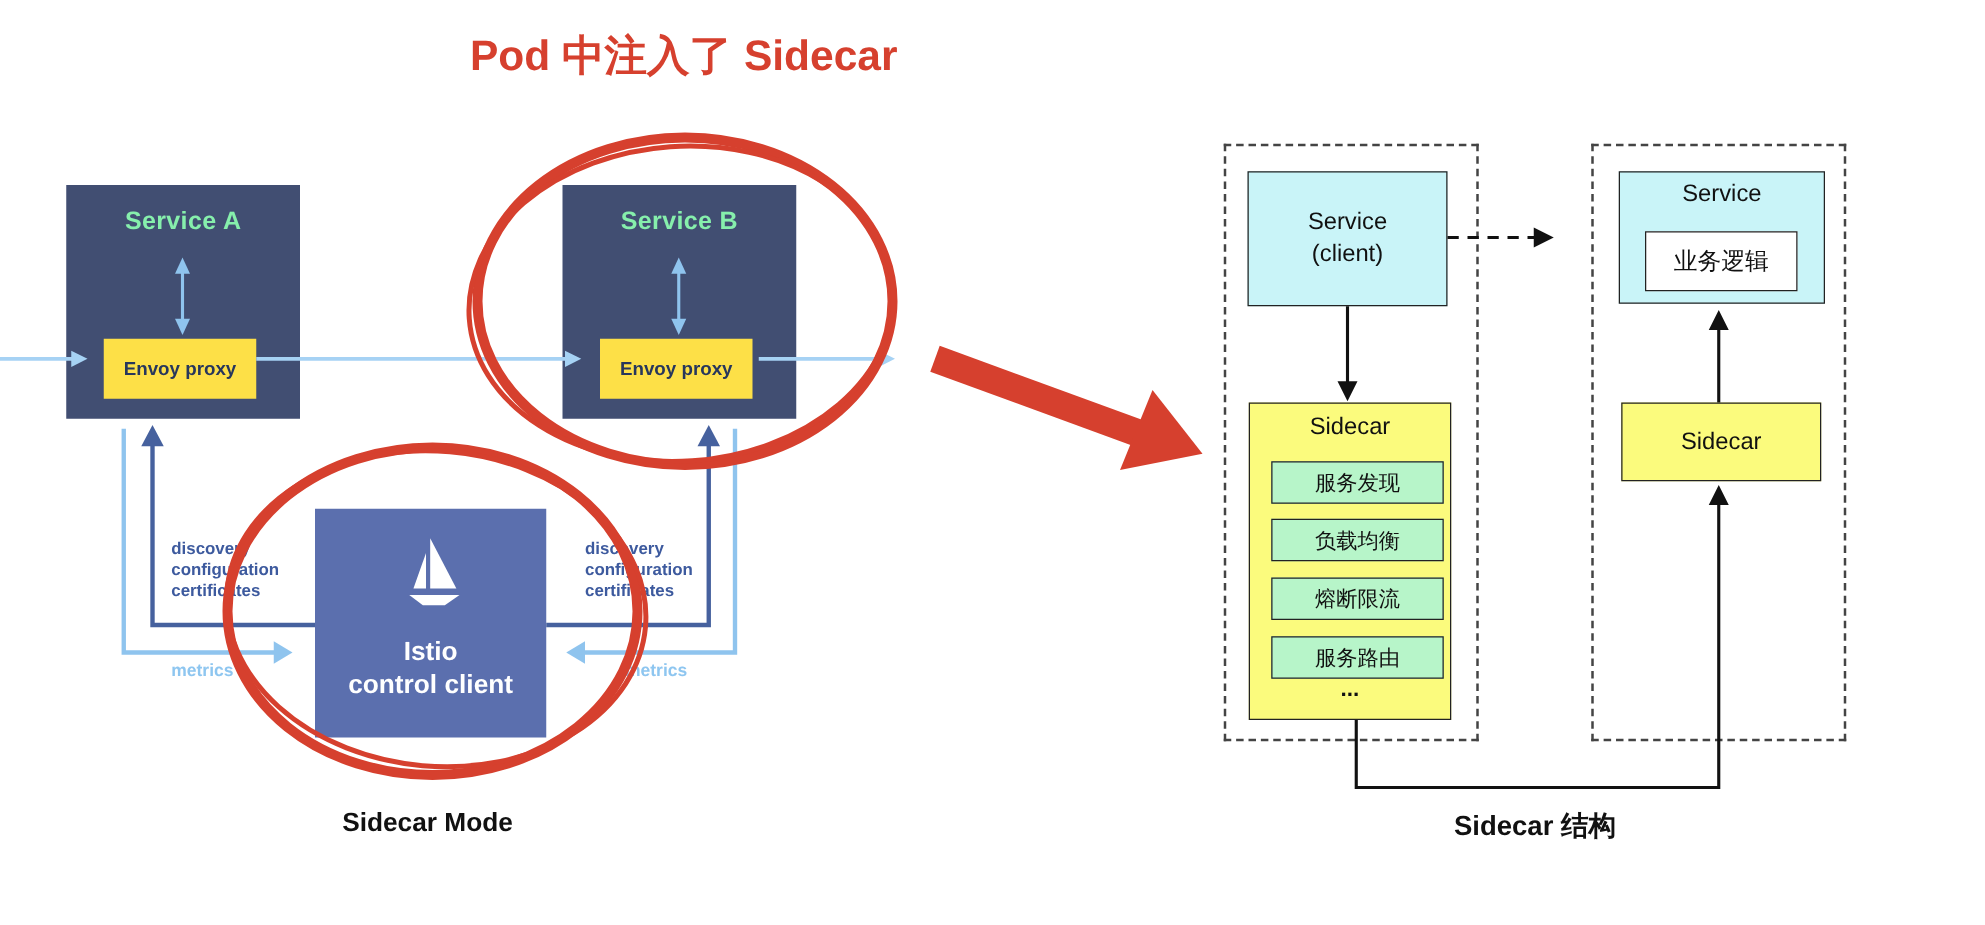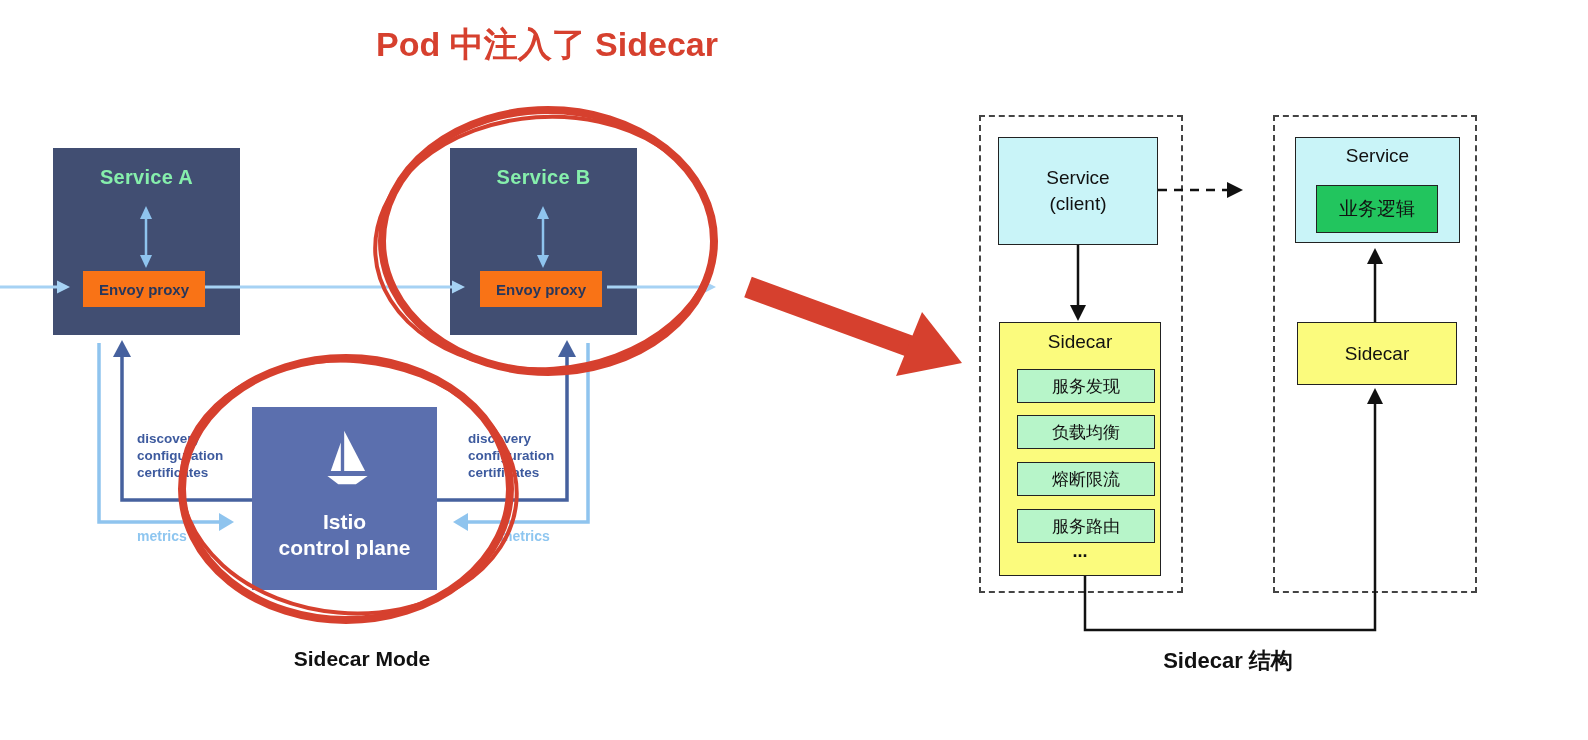--- a/index.html
+++ b/index.html
@@ -13,31 +13,31 @@
 
   
   .red-note{color:#d6402e;font-weight:bold;}
   #title-left{left:547px;top:22px;font-size:34px;}
   #title-right{left:1213px;top:22px;font-size:46px;}
   #note-line1{left:722px;top:586px;font-size:44px;}
   #note-line2{left:712px;top:650px;font-size:44px;}
 
   
   .caption{color:#111;font-weight:bold;}
-  #caption-left{left:342px;top:647px;font-size:21px;margin-left:20px;}
+  #caption-left{left:342px;top:647px;font-size:21px;}
   #caption-right{left:1228px;top:646px;font-size:22px;}
 
   
   .navy-box{background:#414e72;width:187px;height:187px;}
   #service-a{left:53px;top:148px;}
   #service-b{left:450px;top:148px;}
   .svc-label{position:absolute;top:18px;left:0;width:100%;text-align:center;
     color:#86efac;font-size:20px;font-weight:bold;letter-spacing:0.3px;}
-  .envoy-box{position:absolute;left:30px;top:123px;width:122px;height:36px;
-    background:#f97316;display:flex;align-items:center;justify-content:center;
+  .envoy-box{position:absolute;left:30px;top:123px;width:122px;height:48px;
+    background:#fde047;display:flex;align-items:center;justify-content:center;
     color:#27375c;font-size:15px;font-weight:bold;}
   #control-plane{left:252px;top:407px;width:185px;height:183px;background:#5b6fae;}
   #control-plane .cp-icon{position:absolute;left:50%;top:22px;transform:translateX(-50%);}
   .cp-label{position:absolute;left:0;width:100%;text-align:center;color:#fff;
     font-size:21px;font-weight:bold;}
   #cp-line1{top:103px;}
   #cp-line2{top:129px;}
 
   
   .disc-label{color:#3d5a9e;font-size:13.5px;font-weight:bold;line-height:17px;}
@@ -60,21 +60,21 @@
     font-size:19px;color:#111;}
   .feature-box{position:absolute;left:17px;width:138px;height:34px;background:#b7f5c9;
     display:flex;align-items:center;justify-content:center;font-size:17px;color:#111;}
   #feat-0{top:46px;} #feat-1{top:92px;} #feat-2{top:139px;} #feat-3{top:186px;}
   #feat-more{position:absolute;top:218px;left:0;width:100%;text-align:center;
     font-size:18px;font-weight:bold;color:#111;}
   #service2{left:1295px;top:137px;width:165px;height:106px;background:#c9f4f8;}
   #service2 .svc2-label{position:absolute;top:7px;left:0;width:100%;text-align:center;
     font-size:19px;color:#111;}
   #business-logic{position:absolute;left:20px;top:47px;width:122px;height:48px;
-    background:#22c55e;display:flex;align-items:center;justify-content:center;
+    background:#ffffff;display:flex;align-items:center;justify-content:center;
     font-size:19px;color:#111;}
   #sidecar2{left:1297px;top:322px;width:160px;height:63px;background:#fbfb7d;
     display:flex;align-items:center;justify-content:center;font-size:19px;color:#111;}
 
   #wires{position:absolute;left:0;top:0;z-index:4;pointer-events:none;}
   .layer1{z-index:1;} .layer2{z-index:2;}
 </style>
 </head>
 <body>
 
@@ -97,21 +97,21 @@
 
   <div class="abs layer1" id="control-plane">
     <span class="cp-icon">
       <svg width="54" height="62" viewBox="0 0 64 74">
         <polygon points="15,50 27,16 27,50" fill="#fff"></polygon>
         <polygon points="31,50 31,2 56,50" fill="#fff"></polygon>
         <polygon points="11,56 59,56 45,66 24,66" fill="#fff"></polygon>
       </svg>
     </span>
     <div class="cp-label" id="cp-line1">Istio</div>
-    <div class="cp-label" id="cp-line2">control plane</div>
+    <div class="cp-label" id="cp-line2">control client</div>
   </div>
 
   <div class="abs disc-label" id="disc-left">
     <div>discovery</div>
     <div>configuration</div>
     <div>certificates</div>
   </div>
   <div class="abs disc-label" id="disc-right">
     <div>discovery</div>
     <div>configuration</div>

